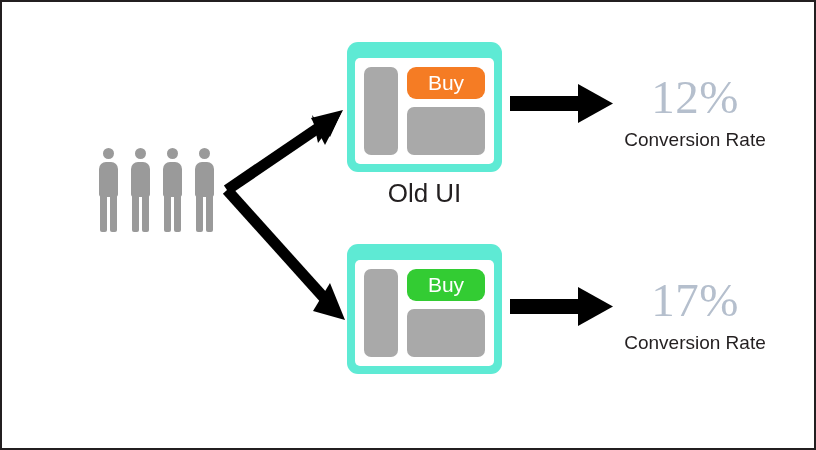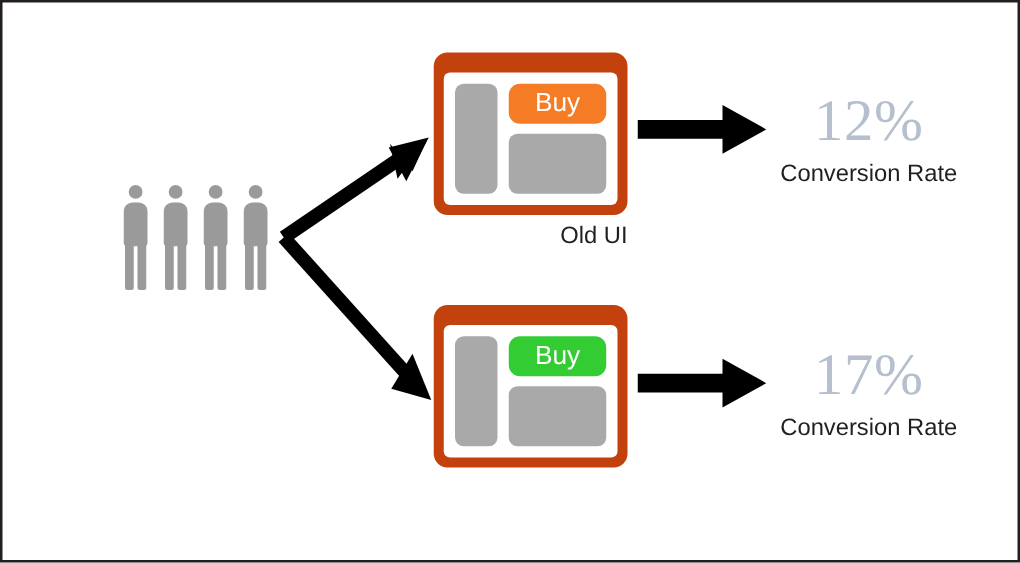--- a/index.html
+++ b/index.html
@@ -81,21 +81,21 @@
     position: absolute;
     width: 155px;
     height: 130px;
   }
   #ui-mock-old { left: 345px; top: 40px; }
   #ui-mock-new { left: 345px; top: 242px; }
 
   .ui-frame {
     position: absolute;
     inset: 0;
-    background: #c2410c;
+    background: #5eead4;
     border-radius: 11px;
   }
   .ui-screen {
     position: absolute;
     left: 8px;
     top: 16px;
     right: 8px;
     bottom: 8px;
     background: #ffffff;
     border-radius: 5px;
@@ -129,22 +129,22 @@
     right: 9px;
     bottom: 9px;
     background: #a9a9a9;
     border-radius: 7px;
   }
   .ui-caption {
     position: absolute;
     left: 0;
     width: 155px;
     top: 136px;
-    text-align: right;
-    font-size: 19px;
+    text-align: center;
+    font-size: 26px;
     color: #231f20;
     font-family: "Liberation Sans", sans-serif;
   }
 
   
   .result-arrow {
     position: absolute;
     left: 508px;
     width: 105px;
     height: 44px;

